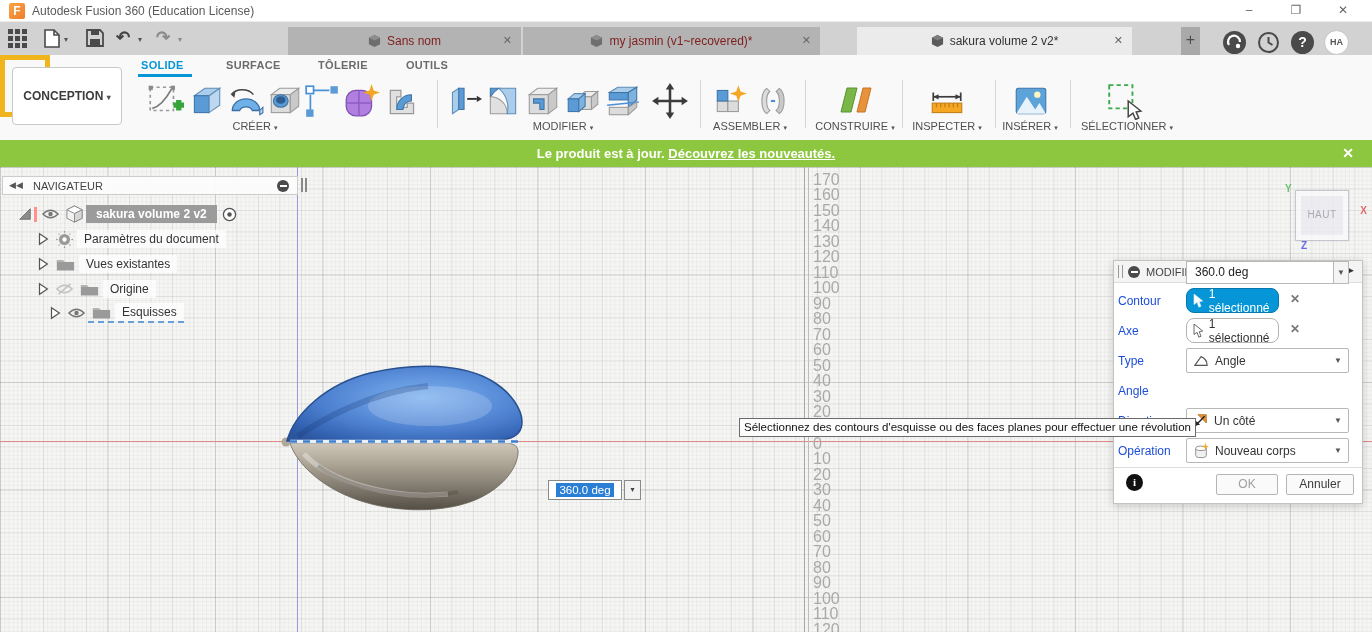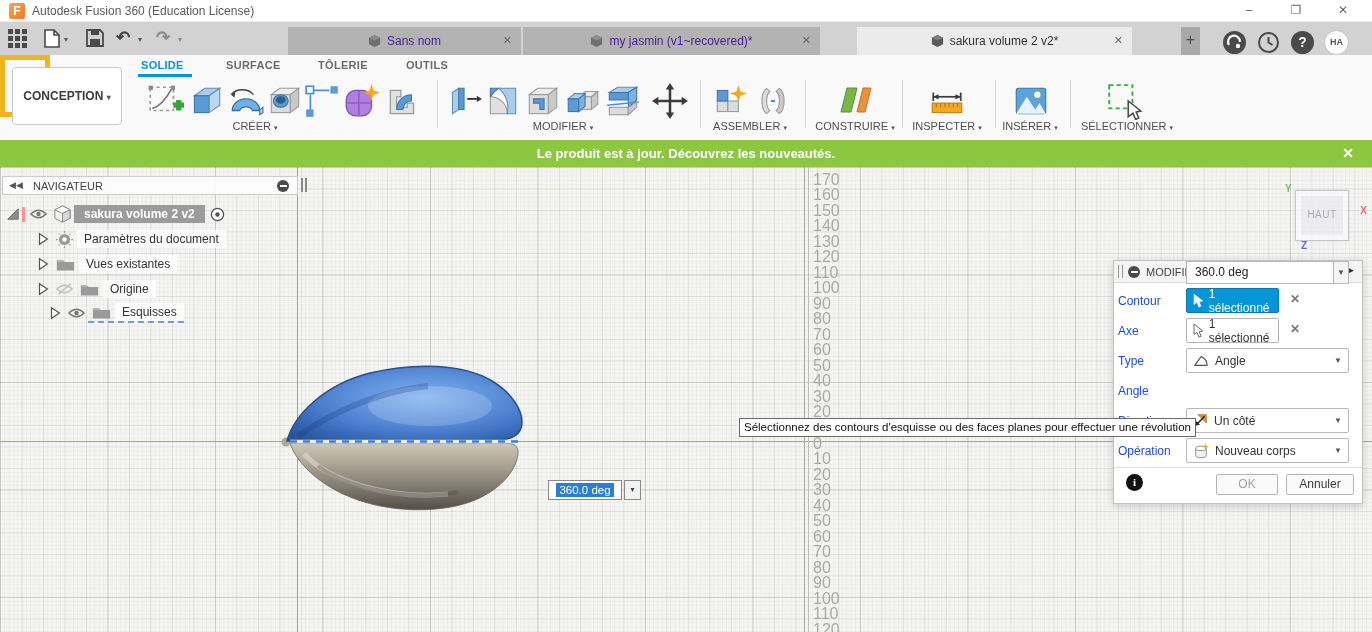--- a/index.html
+++ b/index.html
@@ -11,21 +11,21 @@
   #titlebar { left:0; top:0; width:1372px; height:22px; background:#ffffff; border-bottom:1px solid #ececec; }
   #app-logo { left:9px; top:3px; width:16px; height:16px; background:linear-gradient(135deg,#f9a646,#ef7b2d); color:#fff; font-weight:bold; font-size:12px; text-align:center; line-height:16px; border-radius:2px; }
   #app-title { left:32px; top:4px; font-size:12px; color:#5a5a5a; }
   .winbtn { top:0; width:22px; height:20px; color:#666; font-size:12px; text-align:center; line-height:20px; }
   .winbtn.min::after{content:"–";} .winbtn.max::after{content:"❐";} .winbtn.cls::after{content:"✕";}
 
   
   #topstrip { left:0; top:22px; width:1372px; height:33px; background:#d2d2d2; }
   .qicon { top:7px; color:#4a4a4a; }
   .caret { color:#555; font-size:8px; } .caret::after{ content:"▾"; }
-  .tab { top:5px; height:28px; background:#b3b3b3; color:#4c1d95; font-size:12px; display:flex; align-items:center; justify-content:center; gap:6px; }
+  .tab { top:5px; height:28px; background:#b3b3b3; color:#7f1d1d; font-size:12px; display:flex; align-items:center; justify-content:center; gap:6px; }
   .tab.active { background:#ebebeb; color:#333; }
   .tabx { position:absolute; right:9px; top:7px; color:#666; font-size:11px; } .tabx::after{content:"✕";}
   .cubeicon { width:13px; height:13px; }
   #tab-add { left:1181px; top:5px; width:19px; height:28px; background:#a9a9a9; color:#4c4c4c; font-size:16px; text-align:center; line-height:26px; }
   .rndicon { top:9px; width:23px; height:23px; border-radius:50%; }
   #avatar { left:1324px; top:8px; width:25px; height:25px; border-radius:50%; background:#fdfdfd; border:1px solid #c4c4c4; color:#555; font-size:9px; font-weight:bold; text-align:center; line-height:23px; }
 
   
   #ribbon { left:0; top:55px; width:1372px; height:85px; background:#f9f9f9; }
   #workspace-btn { left:12px; top:12px; width:110px; height:58px; background:#fff; border:1px solid #c9c9c9; border-radius:4px; font-size:12px; font-weight:bold; color:#3c3c3c; text-align:center; line-height:56px; }
@@ -36,21 +36,21 @@
   .ric svg { width:100%; height:100%; }
   .ricw { top:27px; width:48px; height:38px; }
   .rsep { top:25px; width:1px; height:48px; background:#d6d6d6; }
   .rgl { top:65px; height:14px; font-size:11px; color:#4f4f4f; text-align:center; white-space:nowrap; }
   .rgl .caret{ font-size:7px; }
   #highlight-box { left:219px; top:19px; width:50px; height:62px; border:5px solid #f0b41c; z-index:6; }
 
   
   #notif { left:0; top:140px; width:1372px; height:27px; background:#8dc63f; color:#fff; z-index:15; }
   #notif-text { width:100%; text-align:center; font-size:13px; font-weight:bold; line-height:27px; }
-  #notif-link { cursor:pointer;text-align:center; }
+  #notif-link { text-decoration:underline; cursor:pointer;text-align:center; }
   #notif-close { position:absolute; right:18px; top:0; line-height:27px; font-size:14px; font-weight:bold; } #notif-close::after{content:"✕";}
 
   
   #viewport { left:0; top:167px; width:1372px; height:465px;
     background-color:#f5f5f4;
     background-image:
       linear-gradient(to right, rgba(80,80,80,.14) 1px, transparent 1px),
       linear-gradient(to bottom, rgba(80,80,80,.14) 1px, transparent 1px),
       linear-gradient(to right, rgba(80,80,80,.09) 1px, transparent 1px),
       linear-gradient(to bottom, rgba(80,80,80,.09) 1px, transparent 1px),
@@ -97,21 +97,21 @@
   #angle-drop::after{content:"▾";}
 
   
   #dialog { left:1113px; top:260px; width:250px; height:244px; background:#fff; border:1px solid #c3c3c3; box-shadow:0 2px 8px rgba(0,0,0,.18); z-index:30; font-size:12px; }
   #dlg-header { position:absolute; left:0; top:0; width:100%; height:22px; background:#f4f4f4; border-bottom:1px solid #ddd; }
   #dlg-handle { position:absolute; left:4px; top:4px; width:5px; height:13px; border-left:1px solid #999; border-right:1px solid #999; }
   #dlg-minus { position:absolute; left:14px; top:5px; }
   #dlg-title { position:absolute; left:32px; top:5px; font-size:11px; color:#444; }
   #dlg-expand { position:absolute; right:8px; top:4px; font-size:9px; color:#333; } #dlg-expand::after{content:"▶▶";}
   .dlg-lbl { position:absolute; left:4px; font-size:12px; color:#1d4ed8; }
-  .selbtn { position:absolute; left:72px; width:93px; height:25px; display:flex; align-items:center; gap:5px; padding-left:6px; font-size:12px; border-radius:2px; }
+  .selbtn { position:absolute; left:72px; width:93px; height:25px; display:flex; align-items:center; gap:5px; padding-left:6px; font-size:12px; border-radius:8px; }
   .selbtn.on { background:#0696d7; color:#fff; border:1px solid #0578ad; }
   .selbtn.off { background:#fff; color:#333; border:1px solid #b3b3b3; }
   .xbtn { position:absolute; left:176px; width:16px; height:16px; color:#777; font-weight:bold; font-size:12px; } .xbtn::after{content:"✕";}
   .ddown { position:absolute; left:72px; width:163px; height:25px; background:#fff; border:1px solid #b8b8b8; border-radius:2px; display:flex; align-items:center; gap:6px; padding-left:6px; color:#333; }
   .ddown .arrow { position:absolute; right:6px; color:#555; font-size:8px; } .ddown .arrow::after{content:"▼";}
   #dlg-angle-input { position:absolute; left:72px; width:148px; height:23px; background:#fff; border:1px solid #b8b8b8; padding-left:8px; line-height:21px; color:#222; }
   #dlg-angle-arrow { position:absolute; left:220px; width:15px; height:23px; border:1px solid #b8b8b8; border-left:none; background:#f4f4f4; text-align:center; font-size:8px; color:#555; line-height:21px; } #dlg-angle-arrow::after{content:"▼";}
   #dlg-divider { position:absolute; left:0; top:206px; width:100%; height:1px; background:#ddd; }
   #info-icon { position:absolute; left:12px; top:213px; width:17px; height:17px; border-radius:50%; background:#111; color:#fff; font-size:11px; font-weight:bold; text-align:center; line-height:17px; font-family:"Liberation Serif",serif; }
   .dlgbtn { position:absolute; top:213px; height:21px; background:#fafafa; border:1px solid #b5b5b5; border-radius:2px; font-size:12px; text-align:center; line-height:19px; }
@@ -480,21 +480,21 @@
     <div id="vc-z" class="vc-ax">Z</div>
   </div>
 
   <div id="nav-header" class="abs">
     <span id="nav-collapse"></span>
     <span id="nav-title">NAVIGATEUR</span>
     <span id="nav-minus" class="minus-circle"></span>
   </div>
   <div id="nav-handle" class="abs"></div>
 
-  <div class="abs nrow" style="left:6px; top:203px">
+  <div class="abs nrow" style="left:18px; top:203px">
     <svg class="tree-caret" viewBox="0 0 16 16">
         <polygon points="2,14 14,14 14,2" fill="#8d8d8d" stroke="#6a6a6a"></polygon>
       </svg>
     <div class="redbar"></div>
     <svg width="17" height="12" viewBox="0 0 20 14">
         <path d="M1 7 Q10 -2 19 7 Q10 16 1 7 Z" fill="none" stroke="#777" stroke-width="1.6"></path>
         <circle cx="10" cy="7" r="2.6" fill="#777"></circle>
       </svg>
     <svg width="19" height="19" viewBox="0 0 20 20" style="margin:0 2px 0 6px">
         <polygon points="10,1 18,5 18,14 10,18 2,14 2,5" fill="#f2f2f2" stroke="#8a8a8a"></polygon>

